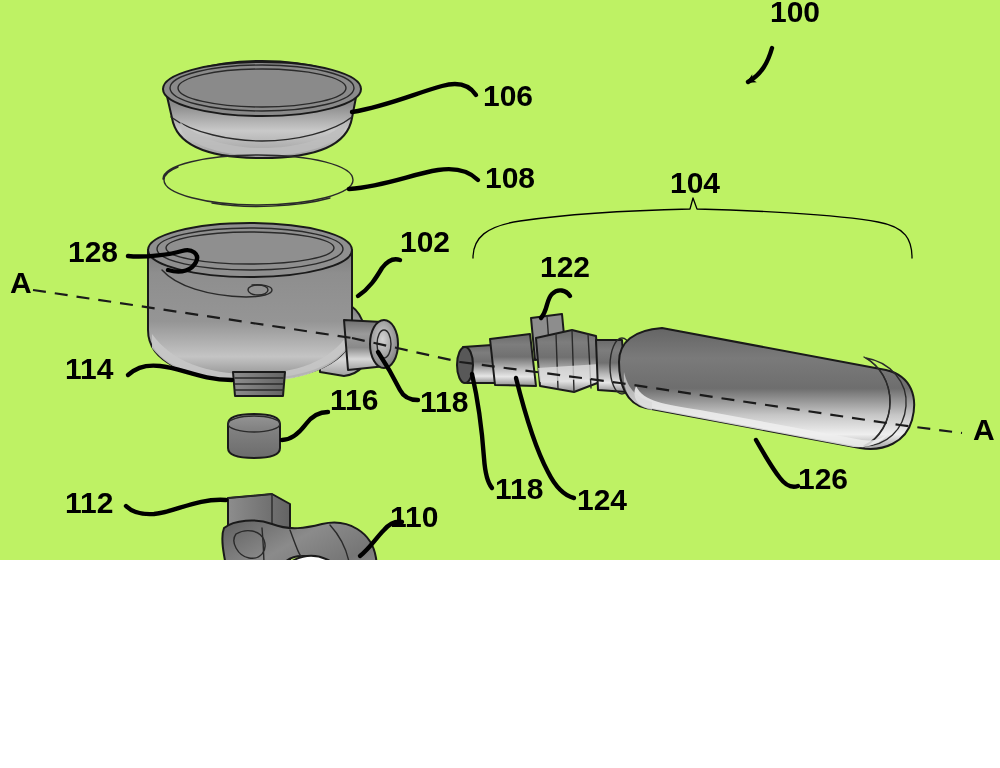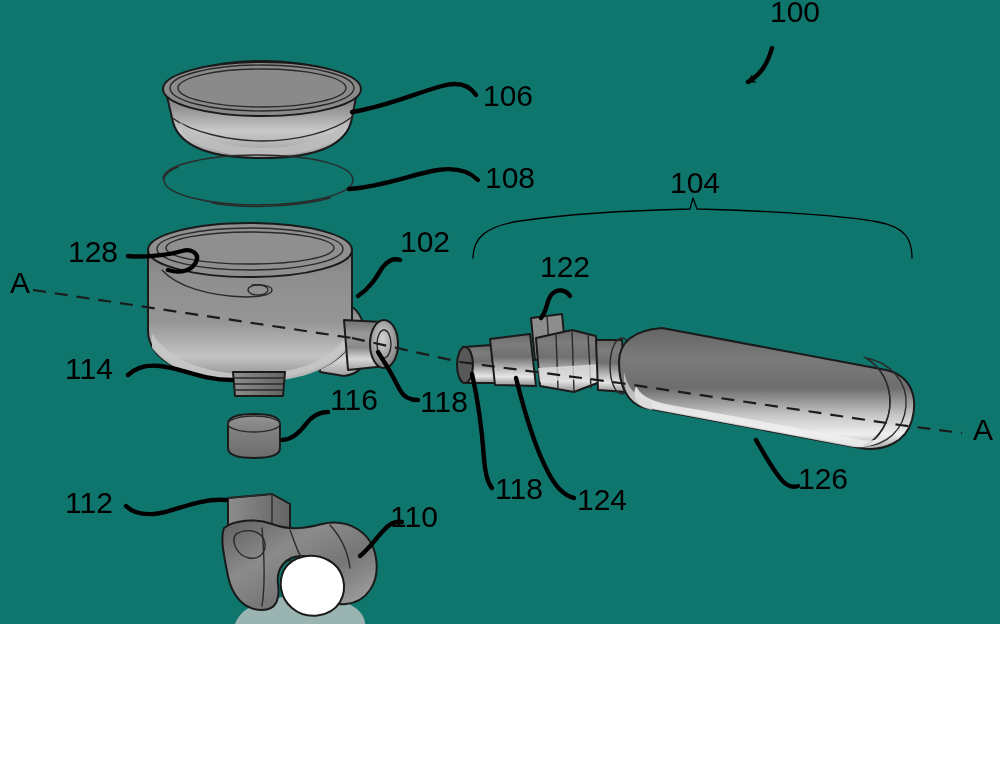--- a/index.html
+++ b/index.html
@@ -7,23 +7,24 @@
     margin: 0;
     padding: 0;
     background: #ffffff;
   }
   body {
     font-family: "Liberation Sans", sans-serif;
   }
   #figure-root {
     position: relative;
     width: 1000px;
-    height: 624px;
-    background: #0f766e;
+    height: 560px;
+    background: #bef264;
     overflow: hidden;
+    font-weight: bold;
   }
   #figure-svg {
     position: absolute;
     left: 0;
     top: 0;
     width: 1000px;
     height: 768px;
   }
   .ref-label {
     font-family: "Liberation Sans", sans-serif;

